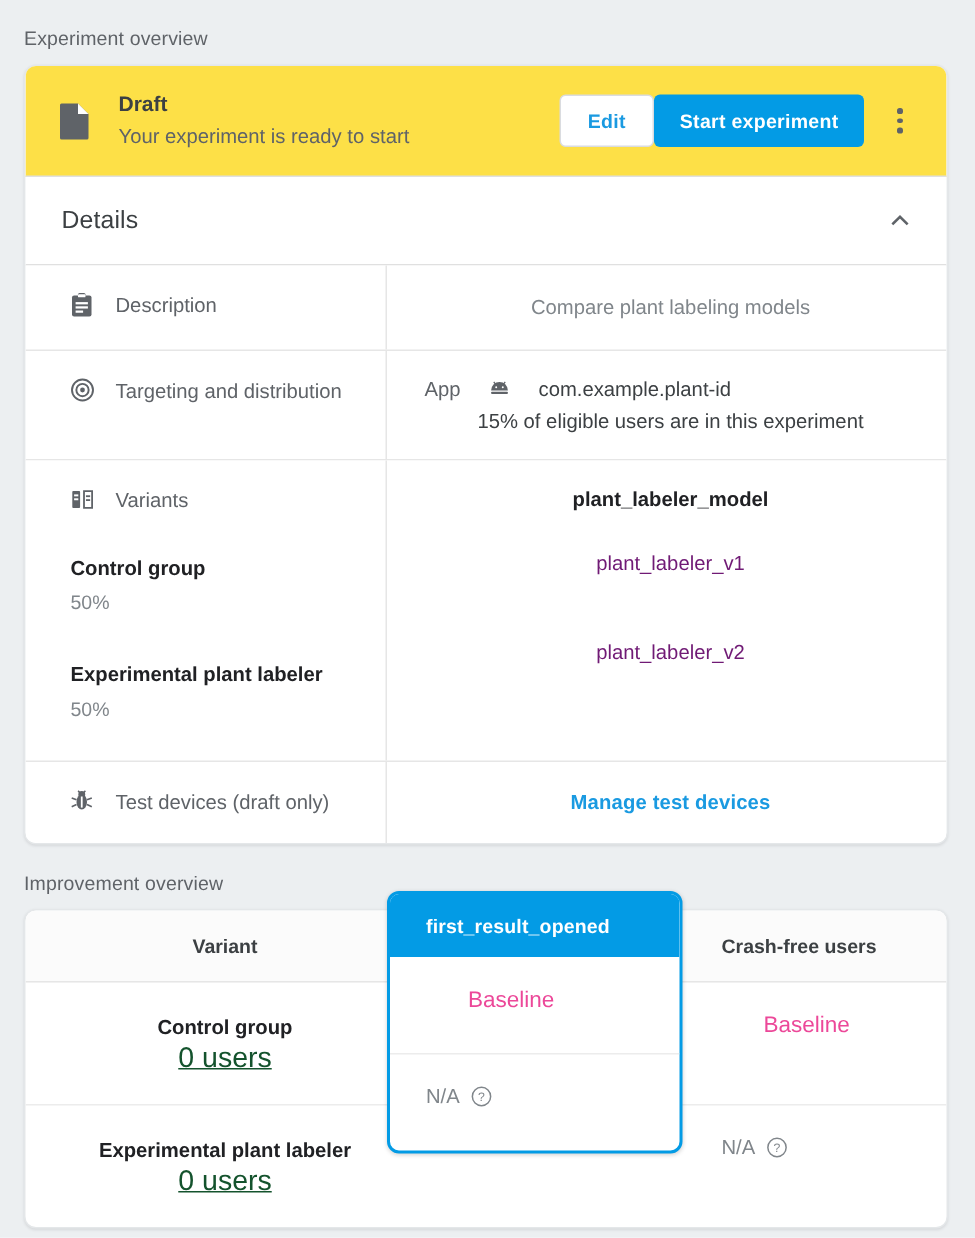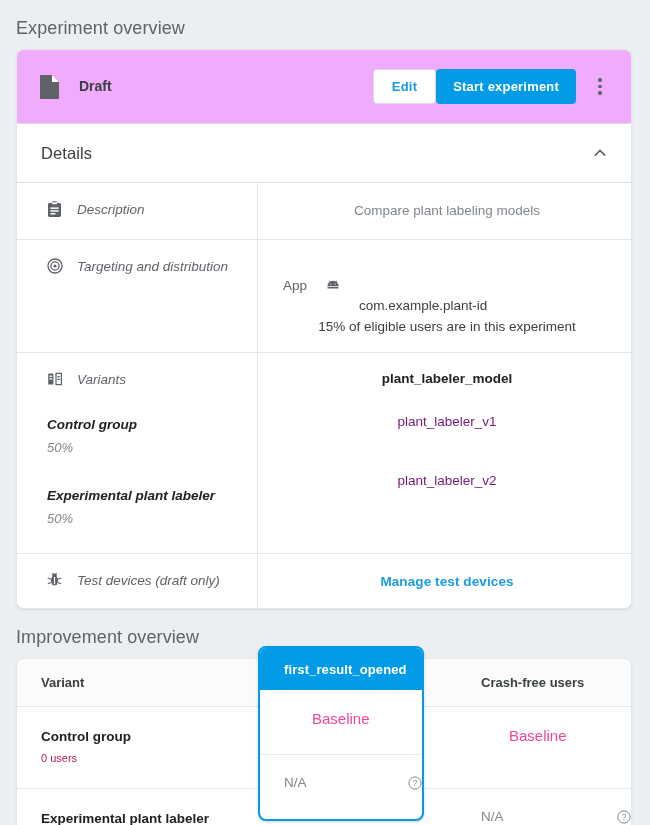--- a/index.html
+++ b/index.html
@@ -7,39 +7,39 @@
     width: 650px; height: 825px;
     background: #eceff1;
     font-family: "Liberation Sans", sans-serif;
     -webkit-font-smoothing: antialiased;
     overflow: hidden;
   }
   .page { width: 650px; height: 825px; position: relative; }
 
   
   .section-caption {
-    font-size: 18px;
+    font-size: 13px;
     color: #5f6368;
     letter-spacing: .1px;
     padding: 18px 0 10px 16px;
   }
 
   
   .card {
     margin: 0 18px 0 16px;
     background: #ffffff;
     border-radius: 8px;
     border: 1px solid #e4e7e9;
     box-shadow: 0 1px 2px rgba(60,64,67,.13);
     overflow: hidden;
   }
 
   
   .status-row {
-    background: #f0abfc;
+    background: #fde047;
     display: flex;
     align-items: center;
     padding: 14px 16px 14px 22px;
     border-bottom: 1px solid #e0e0e0;
     min-height: 74px;
   }
   .status-icon { width: 26px; margin-right: 14px; display:flex; align-items:center;}
   .status-text { flex: 1; }
   .status-title {
     font-size: 14px; font-weight: 700; color: #3c4043; line-height: 19px;
@@ -81,34 +81,33 @@
   .drow {
     display: flex;
     border-bottom: 1px solid #e6e6e6;
     background: #fff;
   }
   .drow:last-child { border-bottom: none; }
   .dleft {
     width: 241px; flex: none;
     border-right: 1px solid #e6e6e6;
     padding: 18px 14px 18px 30px;
-    font-style: italic;
   }
   .dright { flex: 1; padding: 18px 20px 18px 25px; text-align: center; }
 
   .dlabel { display: flex; align-items: center; }
   .dlabel .ic { width: 22px; margin-right: 8px; display:flex; align-items:center;}
   .dlabel span.t { font-size: 13.5px; color: #5f6368; }
 
   .val-muted { font-size: 13.5px; color: #80868b; line-height: 20px;}
   .link { font-size: 13.5px; color: #1a9ae1; font-weight: 700; cursor: pointer; letter-spacing:.1px;}
 
   .app-line { display: flex; align-items: center; gap: 19px; }
   .app-word { font-size: 13.5px; color: #5f6368; }
-  .pkg { font-size: 13.5px; color: #3c4043; margin-top: 40px; }
+  .pkg { font-size: 13.5px; color: #3c4043; }
   .dist-line { font-size: 13.5px; color: #3c4043; margin-top: 6px; }
 
   
   .variant-block { margin-top: 28px; padding-left: 0; }
   .variant-name { font-size: 13.5px; font-weight: 700; color: #202124; line-height: 20px;}
   .variant-pct { font-size: 13px; color: #80868b; line-height: 20px; margin-top: 3px;}
   .dleft-variants { padding: 18px 14px 24px 30px; }
   .vlabelrow { display:flex; align-items:center;}
   .vright-key { font-size: 13.5px; font-weight: 700; color: #202124; }
   .vright-val { font-size: 13.5px; color: #701a75; }
@@ -125,34 +124,34 @@
     overflow: hidden;
   }
   .imp-head {
     display: flex; border-bottom: 1px solid #e6e6e6;
     background: #fbfbfb;
   }
   .imp-head .c { font-size: 13px; font-weight: 700; color: #3c4043; padding: 16px 0 16px 24px;}
   .imp-row { display: flex; border-bottom: 1px solid #ececec; }
   .imp-row:last-child { border-bottom: none; }
   .imp-row .c { padding: 20px 0 20px 24px; }
-  .col-variant { width: 242px; flex: none; }
+  .col-variant { width: 242px; flex: none; text-align: center; }
   .col-metric  { width: 198px; flex: none; }
   .col-crash   { flex: 1; }
   .vname { font-size: 13.5px; font-weight: 700; color: #202124; line-height: 19px;}
-  .vusers { font-size: 11px; color: #be185d; line-height: 20px; margin-top: 2px;}
+  .vusers { font-size: 19px; color: #14532d; line-height: 20px; margin-top: 2px; text-decoration: underline;}
   .baseline { font-size: 15px; color: #ec4899; margin-left: 28px; }
-  .na-wrap { display:flex; align-items:center; gap:7px;justify-content:space-between; }
+  .na-wrap { display:flex; align-items:center; gap:7px; }
   .na { font-size: 13.5px; color: #80868b; }
 
   
   .metric-highlight {
     position: absolute;
     left: 242px;  top: -12px;
-    width: 166px; height: 175px;
+    width: 197px; height: 175px;
     background: #ffffff;
     border: 2px solid #039be5;
     border-radius: 8px;
     box-shadow: 0 1px 3px rgba(0,0,0,.18);
     overflow: hidden;
     pointer-events: none;
   }
   .mh-head {
     background: #039be5; color:#fff;
     font-size: 13px; font-weight: 700;
@@ -178,20 +177,21 @@
 
     <div class="status-row">
       <div class="status-icon">
         <svg width="22" height="26" viewBox="0 0 22 26">
           <path d="M2 1 h11 l7 7 v16 a1 1 0 0 1 -1 1 H2 a1 1 0 0 1 -1 -1 V2 a1 1 0 0 1 1 -1 z" fill="#5f6368"></path>
           <path d="M13 1 l7 7 h-7 z" fill="#ffffff"></path>
         </svg>
       </div>
       <div class="status-text">
         <div class="status-title">Draft</div>
+        <div class="status-sub">Your experiment is ready to start</div>
       </div>
       <button class="btn-edit">Edit</button>
       <button class="btn-start">Start experiment</button>
       <div class="kebab">
         <i></i>
           <i></i>
           <i></i>
       </div>
     </div>
 

